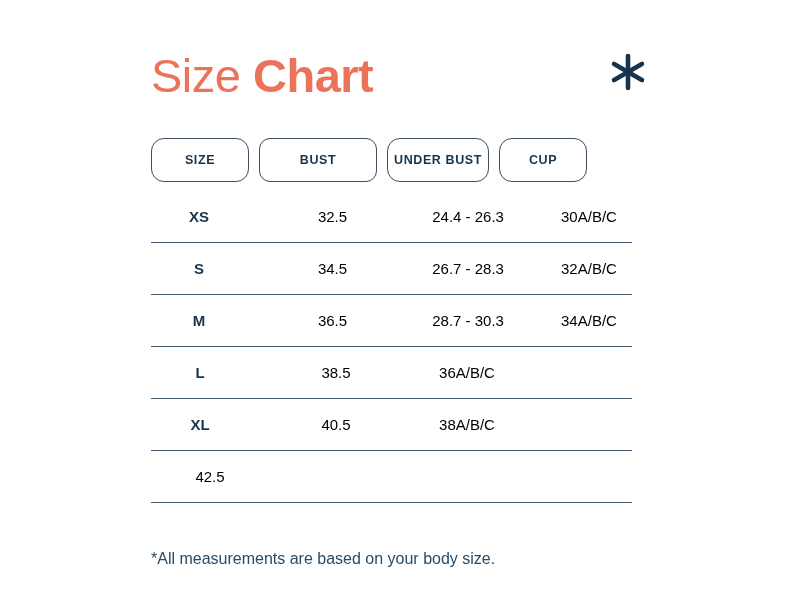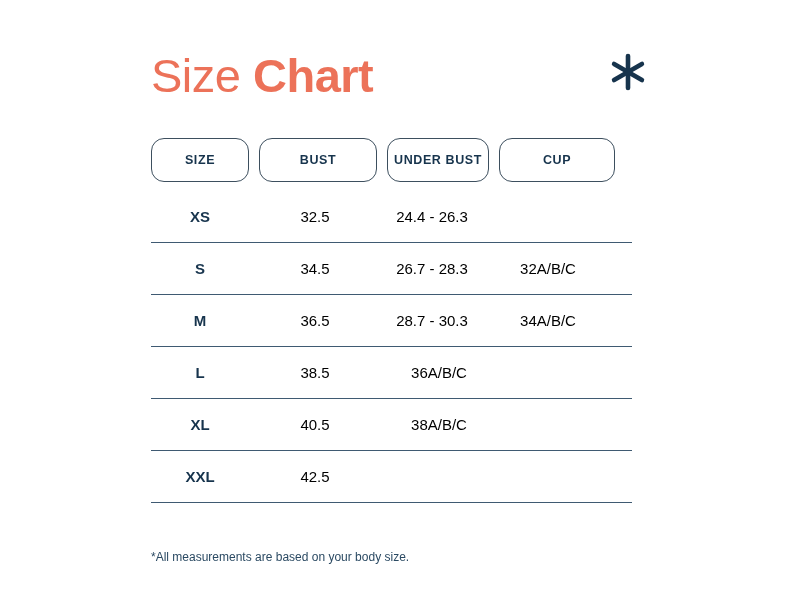--- a/index.html
+++ b/index.html
@@ -76,29 +76,29 @@
   .pill-label {
     font-size: 12.5px;
     font-weight: 700;
     color: #17344d;
     letter-spacing: 0.6px;
     white-space: nowrap;
   }
 
   
   .col-size  { width: 98px; }
-  .col-bust  { width: 118px; }
+  .col-bust  { width: 118px; border-radius: 11px; }
   .col-under { width: 102px; }
-  .col-cup   { width: 116px; }
+  .col-cup   { width: 88px; }
 
   .body-rows { margin-top: 9px; }
 
   .data-row {
     display: flex;
-    gap: 7px;
+    gap: 28px;
     align-items: flex-end;
     height: 52px;
     border-bottom: 1px solid #3f5a72;
   }
 
   .cell {
     display: flex;
     align-items: center;
     justify-content: center;
     height: 100%;
@@ -111,21 +111,21 @@
   .cell-size .cell-text {
     font-weight: 700;
     color: #17344d;
   }
 
   
   .footnote {
     position: absolute;
     left: 151px;
     top: 550px;
-    font-size: 12px;
+    font-size: 16px;
     color: #2b4a63;
     white-space: nowrap;
   }
 </style>
 </head>
 <body>
 
 <div class="page">
 
   <div class="title-row">
@@ -166,20 +166,23 @@
       <div class="data-row">
         <div class="cell cell-size col-size">
             <span class="cell-text">XS</span>
           </div>
         <div class="cell col-bust">
             <span class="cell-text">32.5</span>
           </div>
         <div class="cell col-under">
             <span class="cell-text">24.4 - 26.3</span>
           </div>
+        <div class="cell col-cup">
+            <span class="cell-text">30A/B/C</span>
+          </div>
       </div>
 
       <div class="data-row">
         <div class="cell cell-size col-size">
             <span class="cell-text">S</span>
           </div>
         <div class="cell col-bust">
             <span class="cell-text">34.5</span>
           </div>
         <div class="cell col-under">
@@ -223,23 +226,20 @@
           </div>
         <div class="cell col-bust">
             <span class="cell-text">40.5</span>
           </div>
         <div class="cell col-cup">
             <span class="cell-text">38A/B/C</span>
           </div>
       </div>
 
       <div class="data-row">
-        <div class="cell cell-size col-size">
-            <span class="cell-text">XXL</span>
-          </div>
         <div class="cell col-bust">
             <span class="cell-text">42.5</span>
           </div>
       </div>
 
     </div>
   </div>
 
   <div class="footnote">*All measurements are based on your body size.</div>
 

